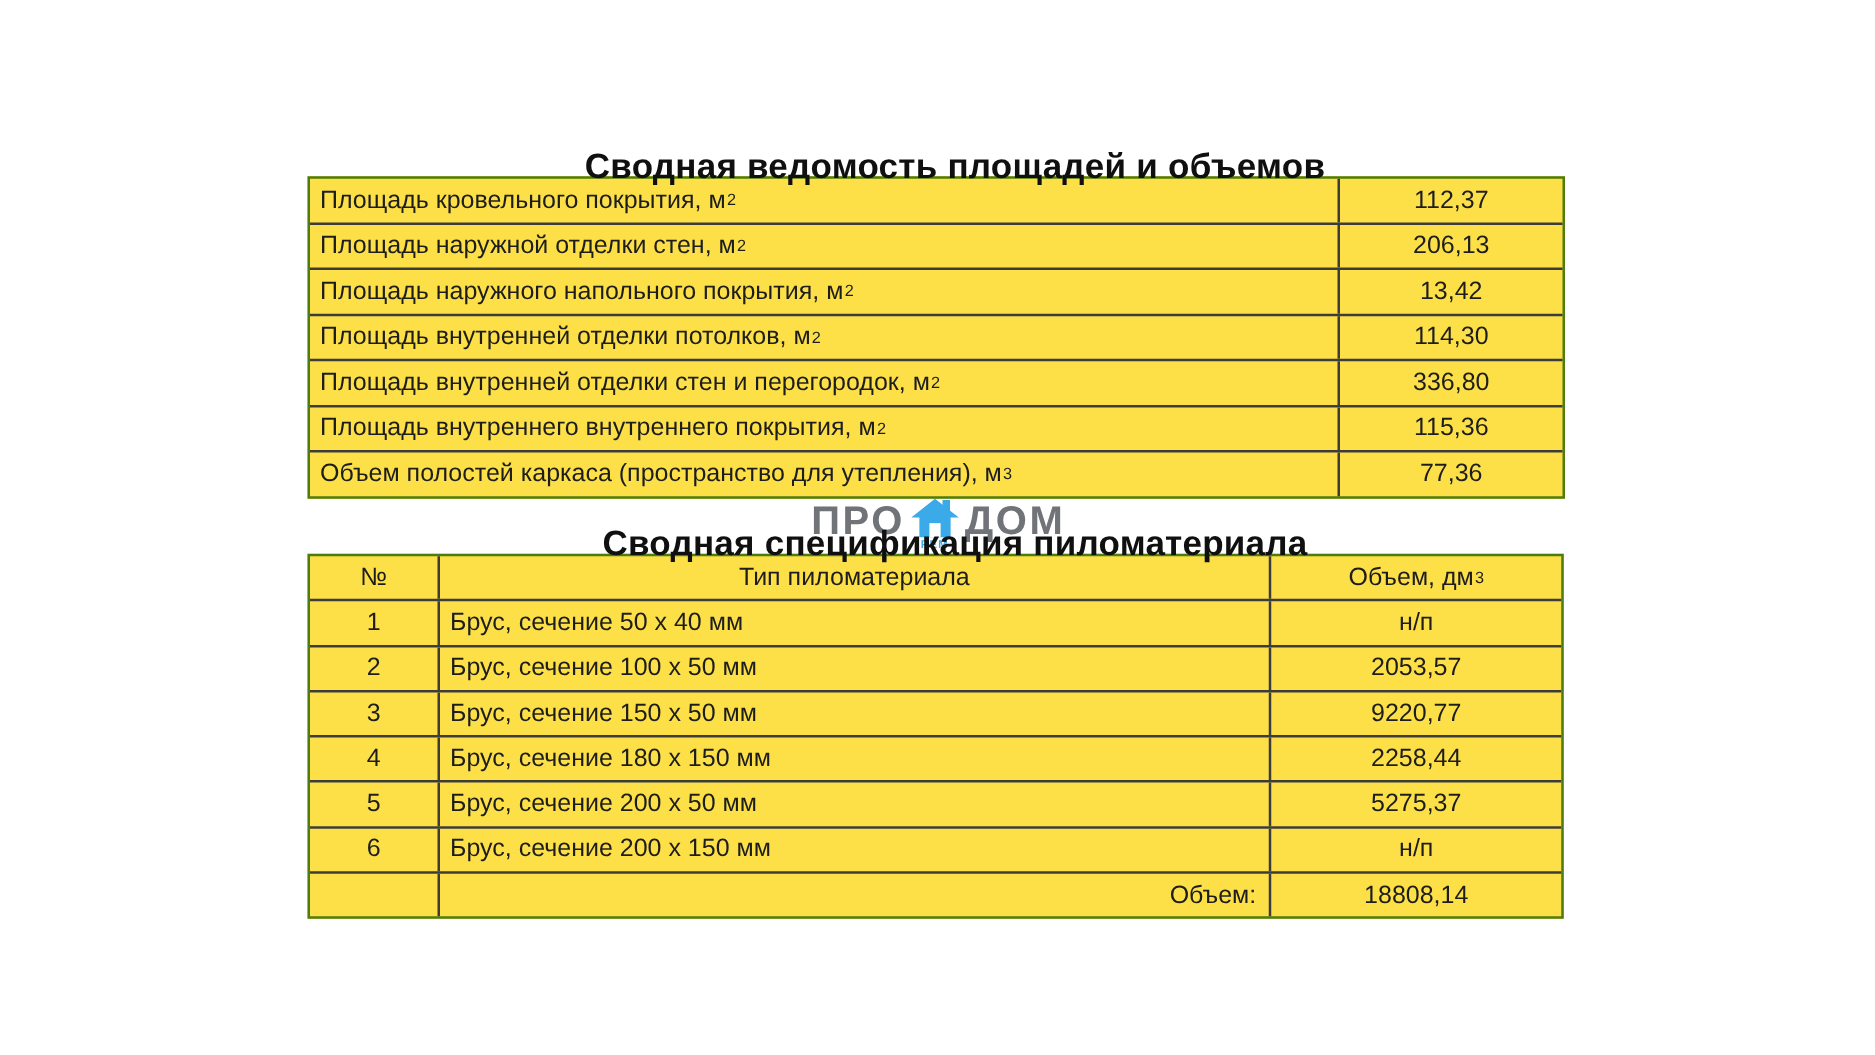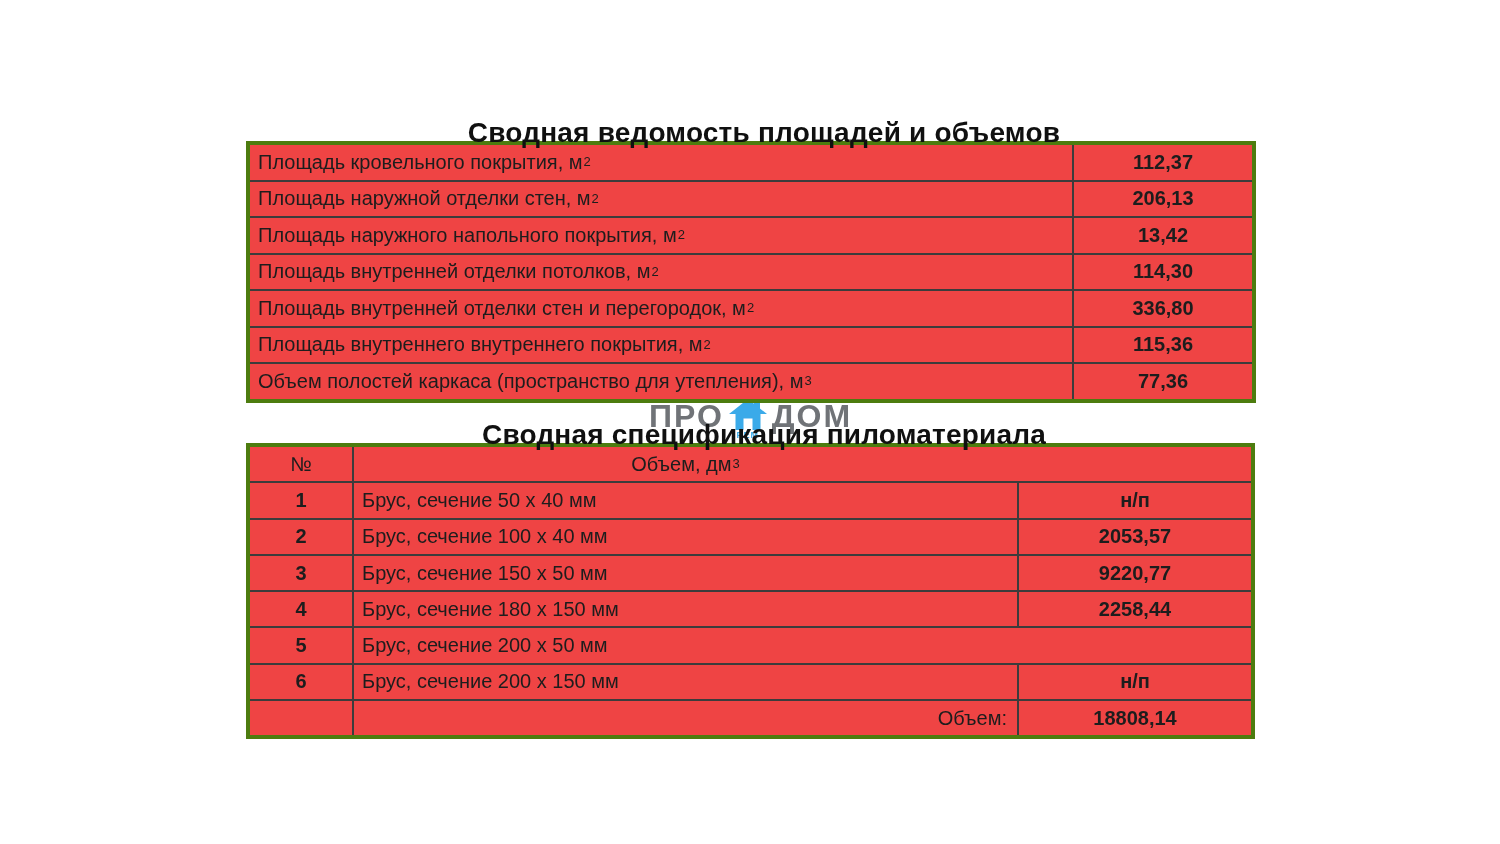--- a/index.html
+++ b/index.html
@@ -11,37 +11,37 @@
   }
   .doc-title{
     position:absolute;margin:15px;width:1006px;left:246px;
     text-align:center;font-size:28px;font-weight:700;color:#101010;
     letter-spacing:.2px;z-index:3;
   }
   #title1{top:102px;}
   #title2{top:404px;}
 
   .tbl{
-    position:absolute;left:246px;background:#ef4444;
-    border:4px solid #4d7c0f;z-index:2;
+    position:absolute;left:246px;background:#fde047;
+    border:2px solid #4d7c0f;z-index:2;
   }
   #table1{top:141px;width:1002px;}
   #table2{top:443px;width:1001px;}
 
   .row{display:grid;align-items:stretch;border-top:2px solid #3c3c3c;}
   .row:first-child{border-top:none;}
   #table1 .row{grid-template-columns:1fr 180px;height:34.5px;}
   #table2 .row{grid-template-columns:102px 665px 1fr;height:34.3px;}
 
   .cell{
     display:flex;align-items:center;height:100%;
     font-size:20px;box-sizing:border-box;white-space:nowrap;overflow:hidden;
   }
   .cell.left{justify-content:flex-start;padding:0 8px;}
-  .cell.center{justify-content:center;padding:0 4px;font-weight:bold;}
+  .cell.center{justify-content:center;padding:0 4px;}
   .cell.right{justify-content:flex-end;padding:0 10px;}
   .cell.vline{border-left:2px solid #3c3c3c;}
   .cell sup{font-size:13px;line-height:0;margin-left:1px;}
   .hdr .cell{font-weight:400;}
 
   
   #watermark{
     position:absolute;left:649px;top:399px;z-index:1;
     display:flex;align-items:flex-start;
     font-weight:700;font-size:32px;letter-spacing:2px;
@@ -140,41 +140,44 @@
 </div>
 
 <h1 class="doc-title" id="title2">Сводная спецификация пиломатериала</h1>
 
 <div class="tbl" id="table2">
     <div class="row hdr">
       <div class="cell center">
         <span>№</span>
       </div>
       <div class="cell center vline">
+        <span>Тип пиломатериала</span>
+      </div>
+      <div class="cell center vline">
         <span>Объем, дм</span>
         <sup>3</sup>
       </div>
     </div>
     <div class="row">
       <div class="cell center">
         <span>1</span>
       </div>
       <div class="cell left vline">
         <span>Брус, сечение 50 x 40 мм</span>
       </div>
       <div class="cell center vline">
         <span>н/п</span>
       </div>
     </div>
     <div class="row">
       <div class="cell center">
         <span>2</span>
       </div>
       <div class="cell left vline">
-        <span>Брус, сечение 100 x 40 мм</span>
+        <span>Брус, сечение 100 x 50 мм</span>
       </div>
       <div class="cell center vline">
         <span>2053,57</span>
       </div>
     </div>
     <div class="row">
       <div class="cell center">
         <span>3</span>
       </div>
       <div class="cell left vline">
@@ -194,20 +197,23 @@
       <div class="cell center vline">
         <span>2258,44</span>
       </div>
     </div>
     <div class="row">
       <div class="cell center">
         <span>5</span>
       </div>
       <div class="cell left vline">
         <span>Брус, сечение 200 x 50 мм</span>
+      </div>
+      <div class="cell center vline">
+        <span>5275,37</span>
       </div>
     </div>
     <div class="row">
       <div class="cell center">
         <span>6</span>
       </div>
       <div class="cell left vline">
         <span>Брус, сечение 200 x 150 мм</span>
       </div>
       <div class="cell center vline">

